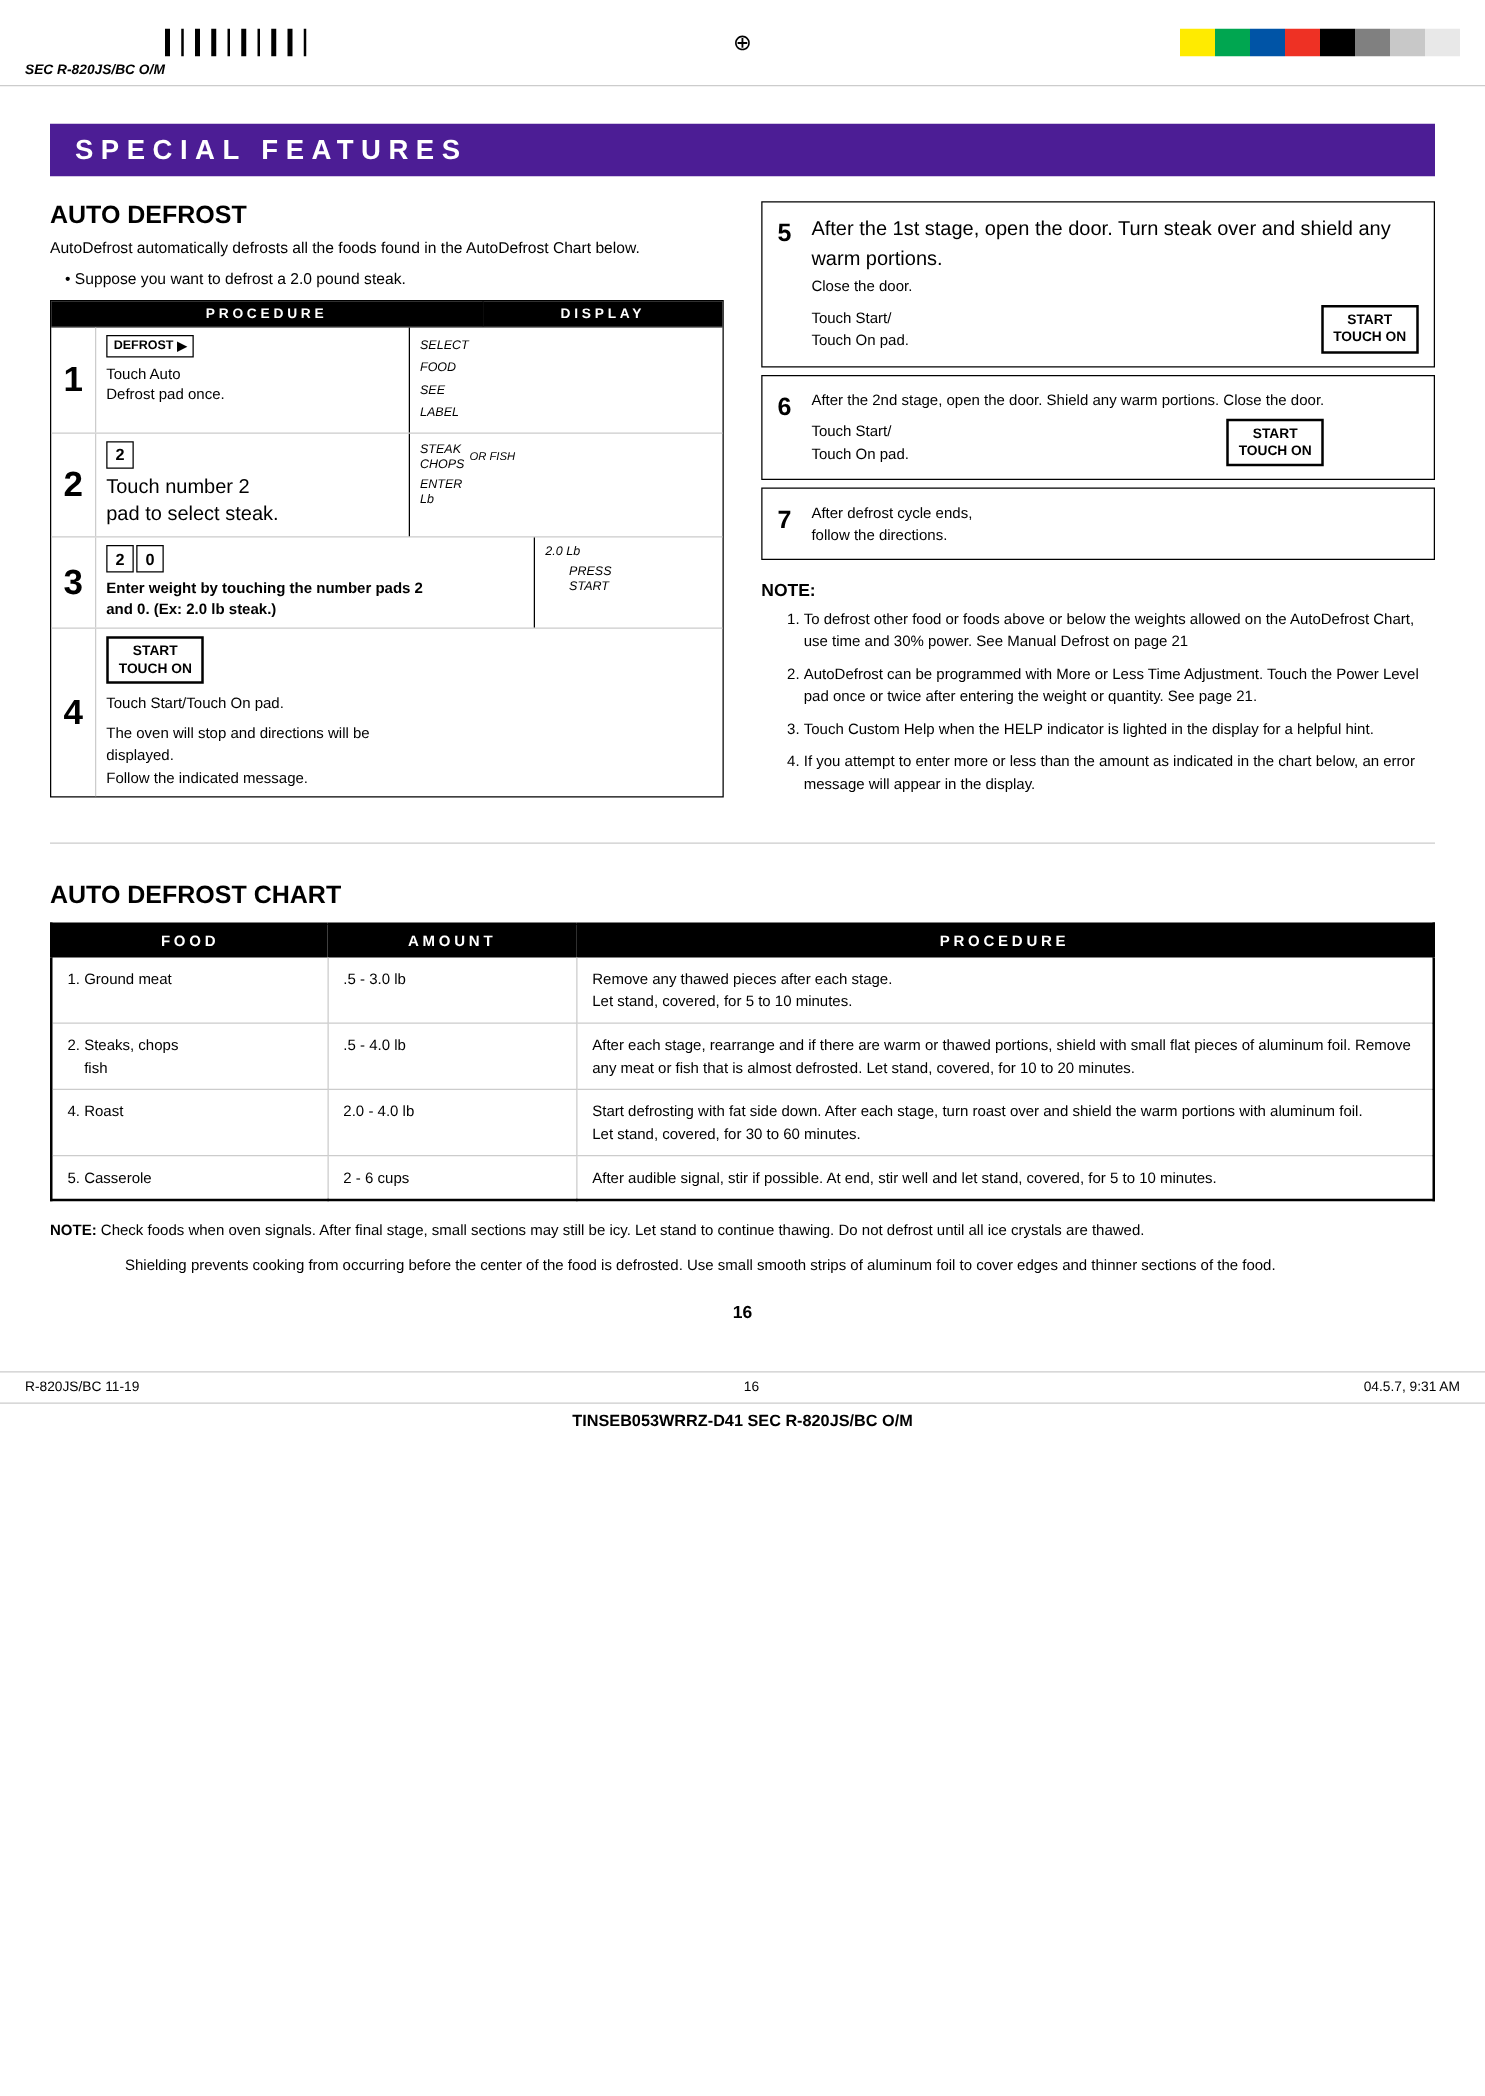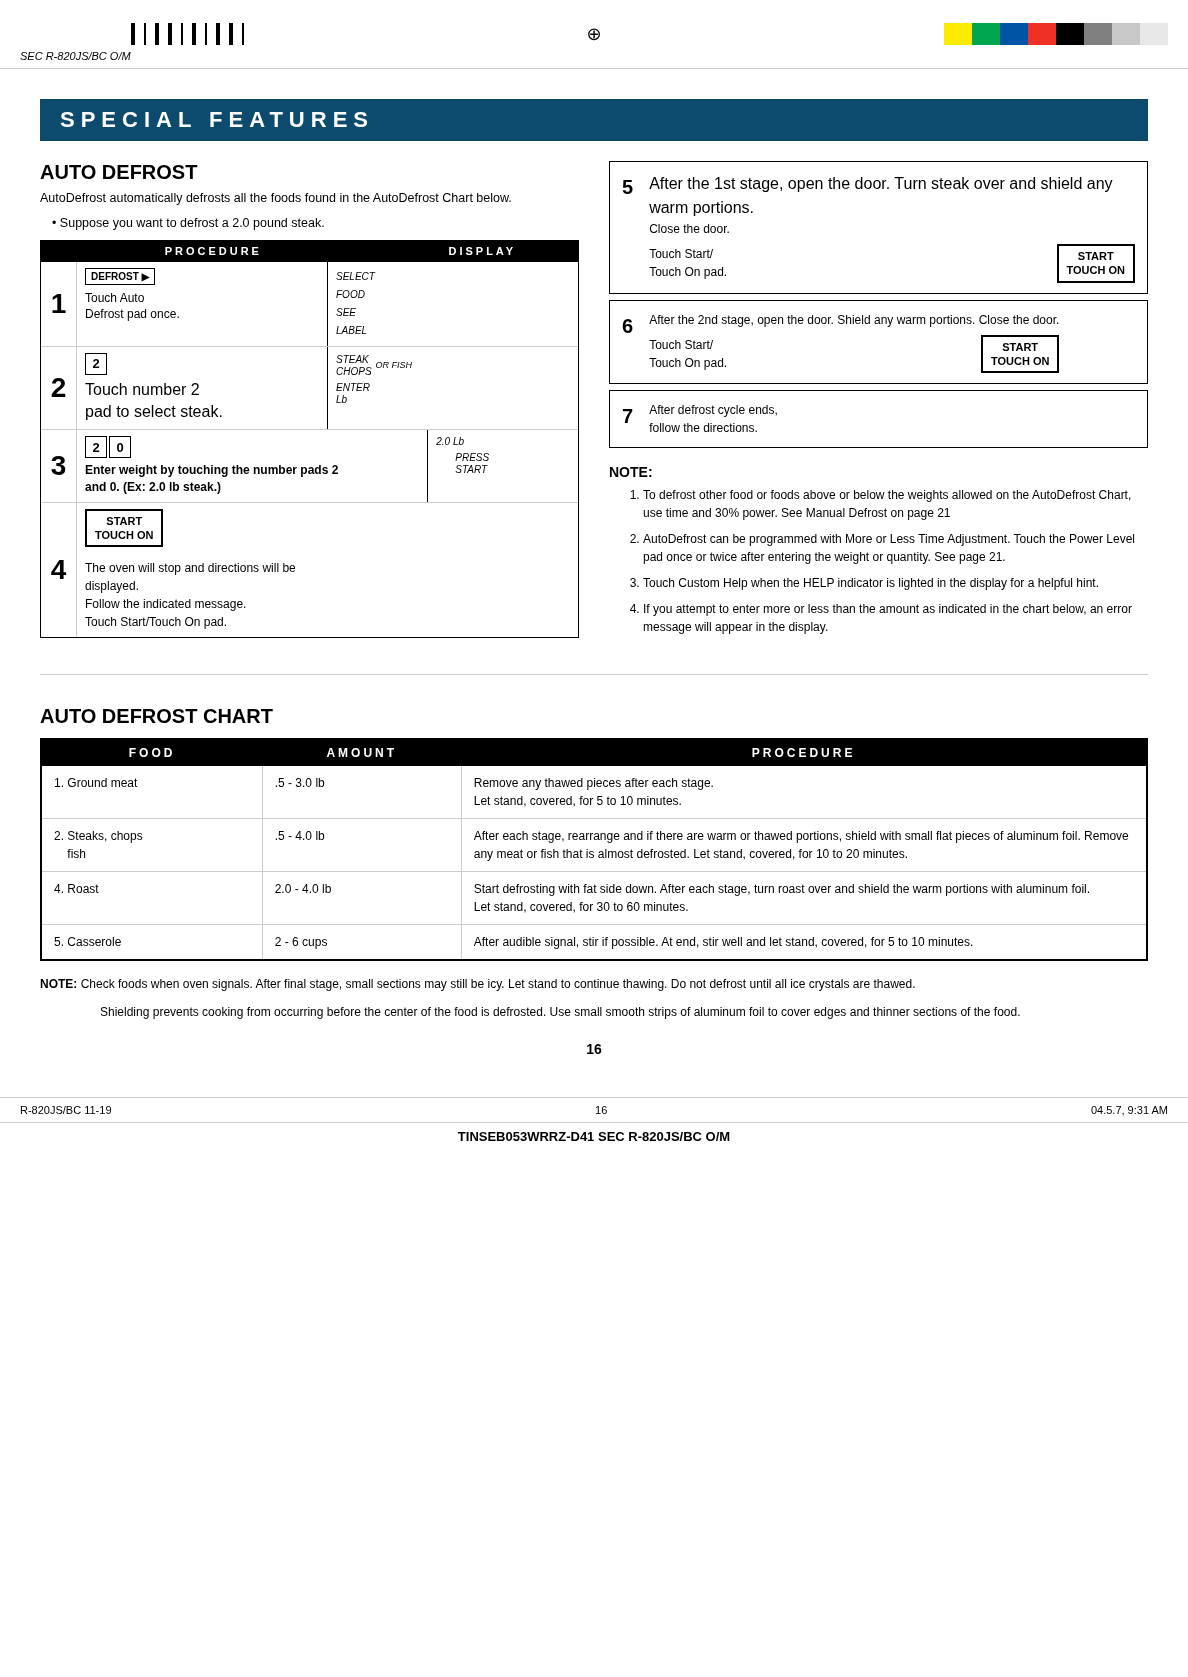--- a/index.html
+++ b/index.html
@@ -16,21 +16,21 @@
     
     .top-bar {
       display: flex;
       align-items: center;
       padding: 6px 20px;
       border-bottom: 1px solid #ccc;
       position: relative;
     }
     .top-bar-title {
       font-size: 11px;
-      font-weight: normal;
+      font-weight: bold;
       font-style: italic;
       margin-top: 44px;
     }
     .color-blocks {
       display: flex;
       margin-left: auto;
     }
     .color-block {
       width: 28px;
       height: 22px;
@@ -51,21 +51,21 @@
     .barcode-bar.thin { width: 2px; }
     .barcode-bar.gap { background: #fff; width: 3px; }
 
     
     .main-content {
       padding: 30px 40px 20px 40px;
     }
 
     
     .page-title-box {
-      background: #0c4a6e;
+      background: #4c1d95;
       color: #fff;
       padding: 8px 20px;
       margin-bottom: 20px;
       display: inline-block;
       width: 100%;
     }
     .page-title-box h1 {
       font-size: 22px;
       font-weight: bold;
       letter-spacing: 6px;
@@ -419,22 +419,22 @@
             <div style="margin-top:4px;margin-left:19px;">
               <em style="font-size:10px;">PRESS</em><br><em style="font-size:10px;">START</em>
             </div>
           </div>
         </div>
 
         <div class="proc-row" style="border-bottom:none;">
           <div class="step-num">4</div>
           <div class="step-content" style="flex:2.5;border-right:none;">
             <div class="start-touch-btn" style="margin-bottom:6px;">START<br>TOUCH ON</div>
+            <div style="font-size:12px;line-height:1.5;">Touch Start/Touch On pad.</div>
             <div style="font-size:12px;line-height:1.5;margin-top:6px;">The oven will stop and directions will be<br>displayed.<br>Follow the indicated message.</div>
-            <div style="font-size:12px;line-height:1.5;">Touch Start/Touch On pad.</div>
           </div>
         </div>
       </div>
     </div>
 
     <div class="right-col">
       <div class="right-steps">
 
         <div class="right-step">
           <div style="display:flex;align-items:flex-start;gap:8px;">

